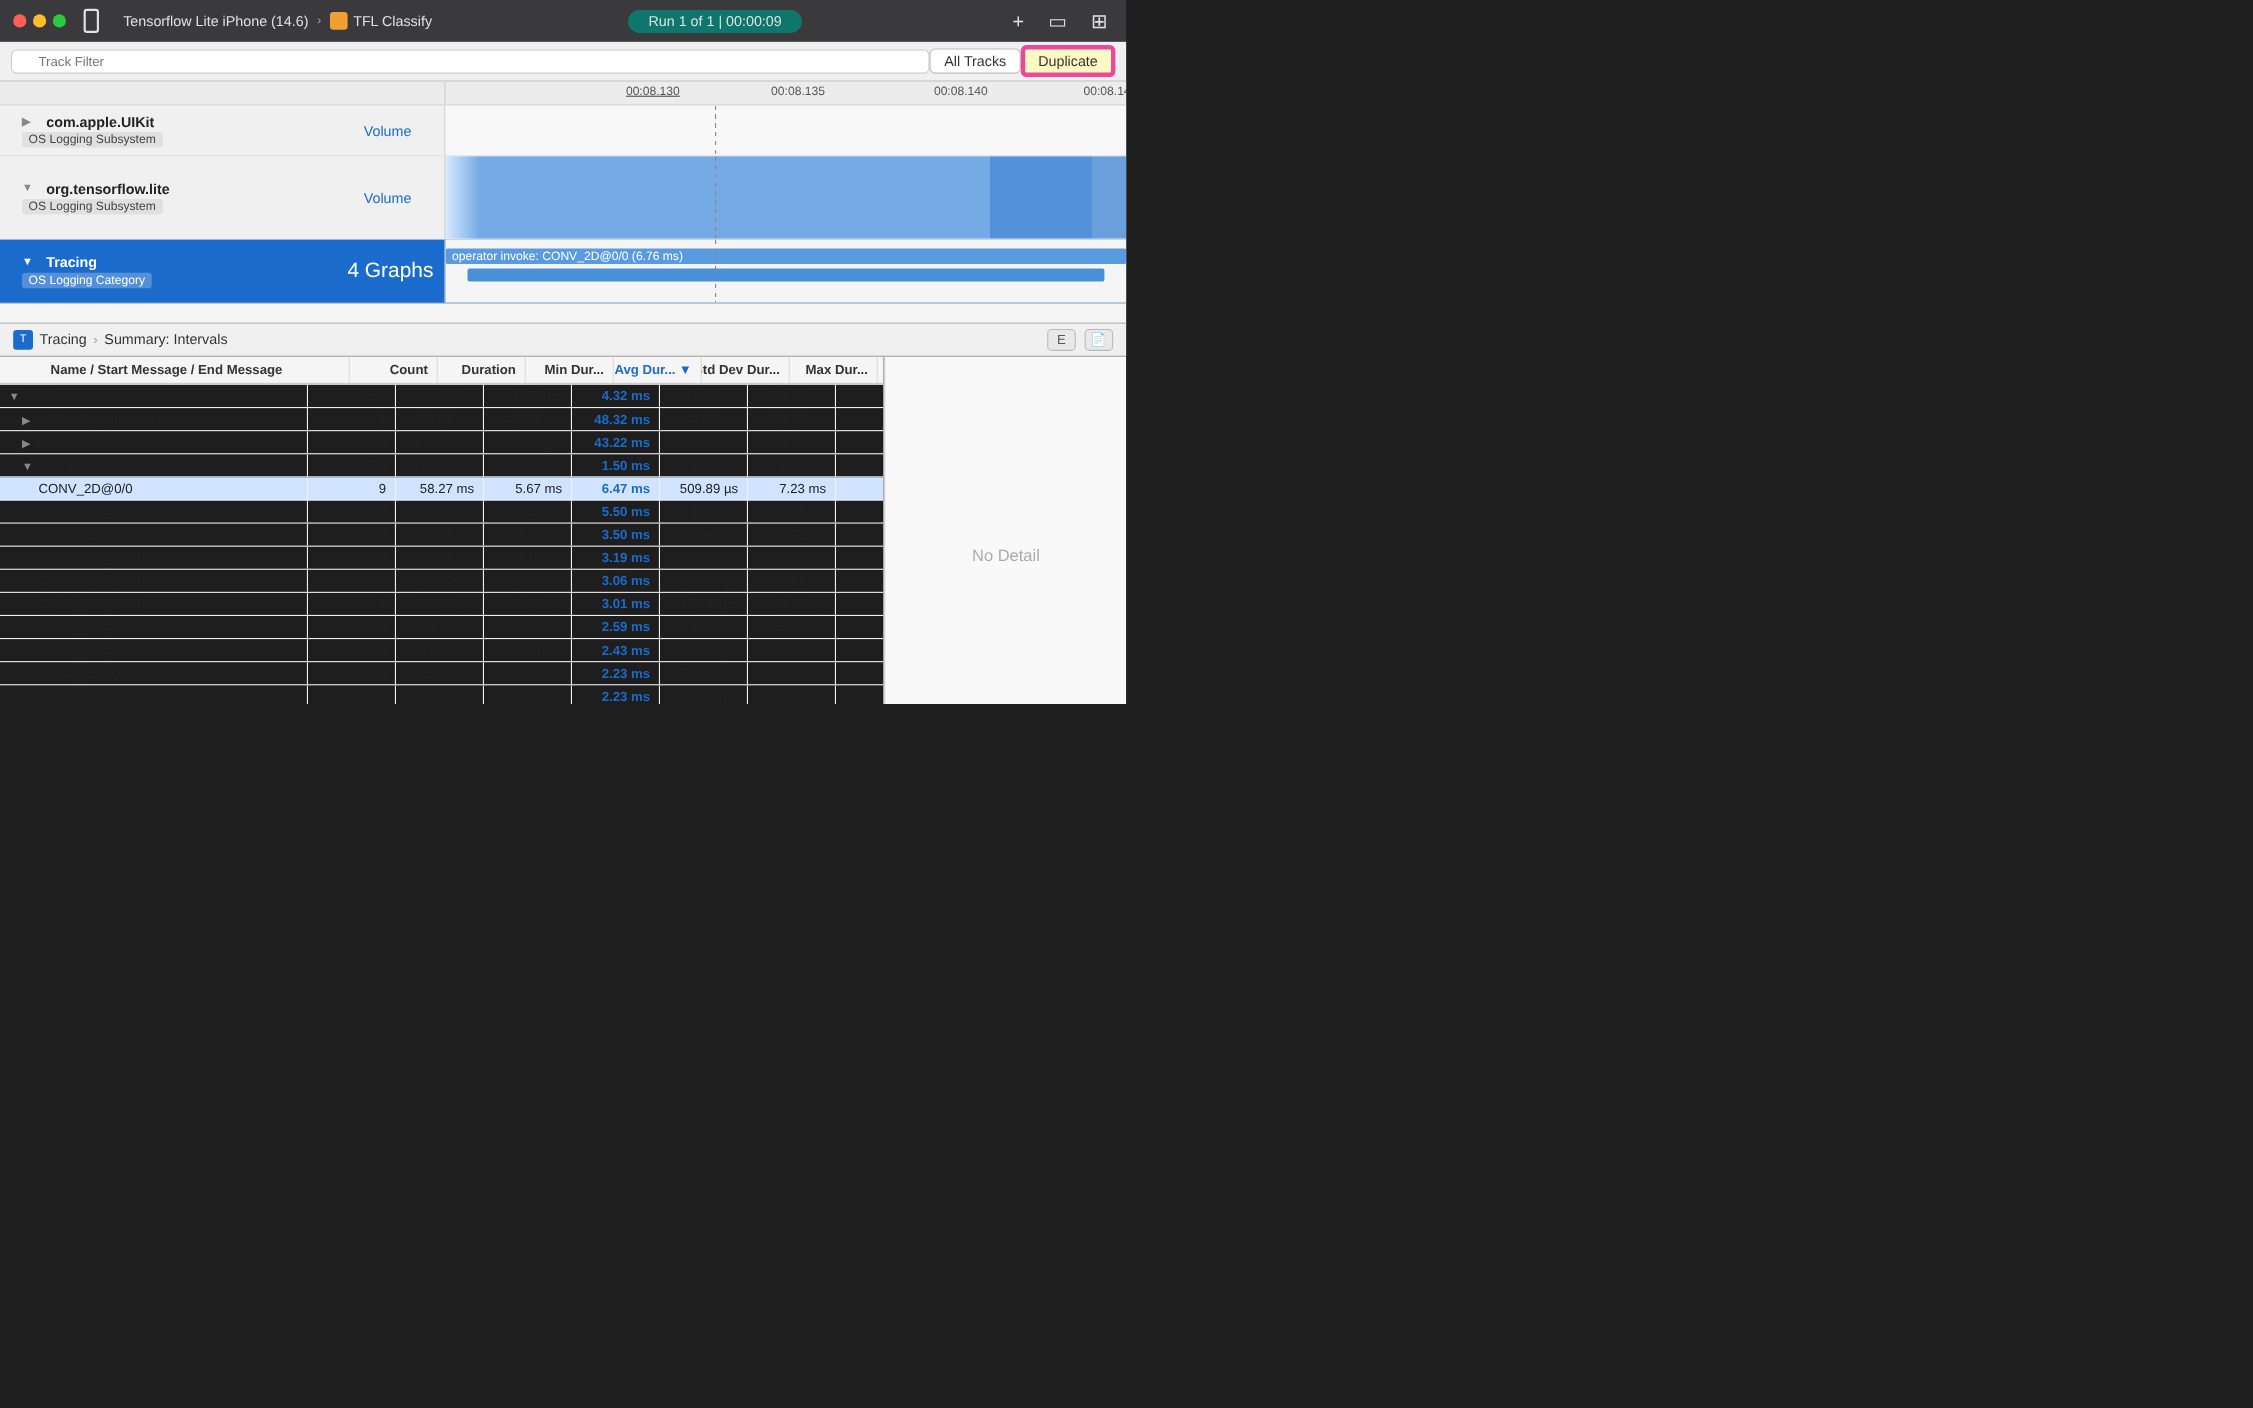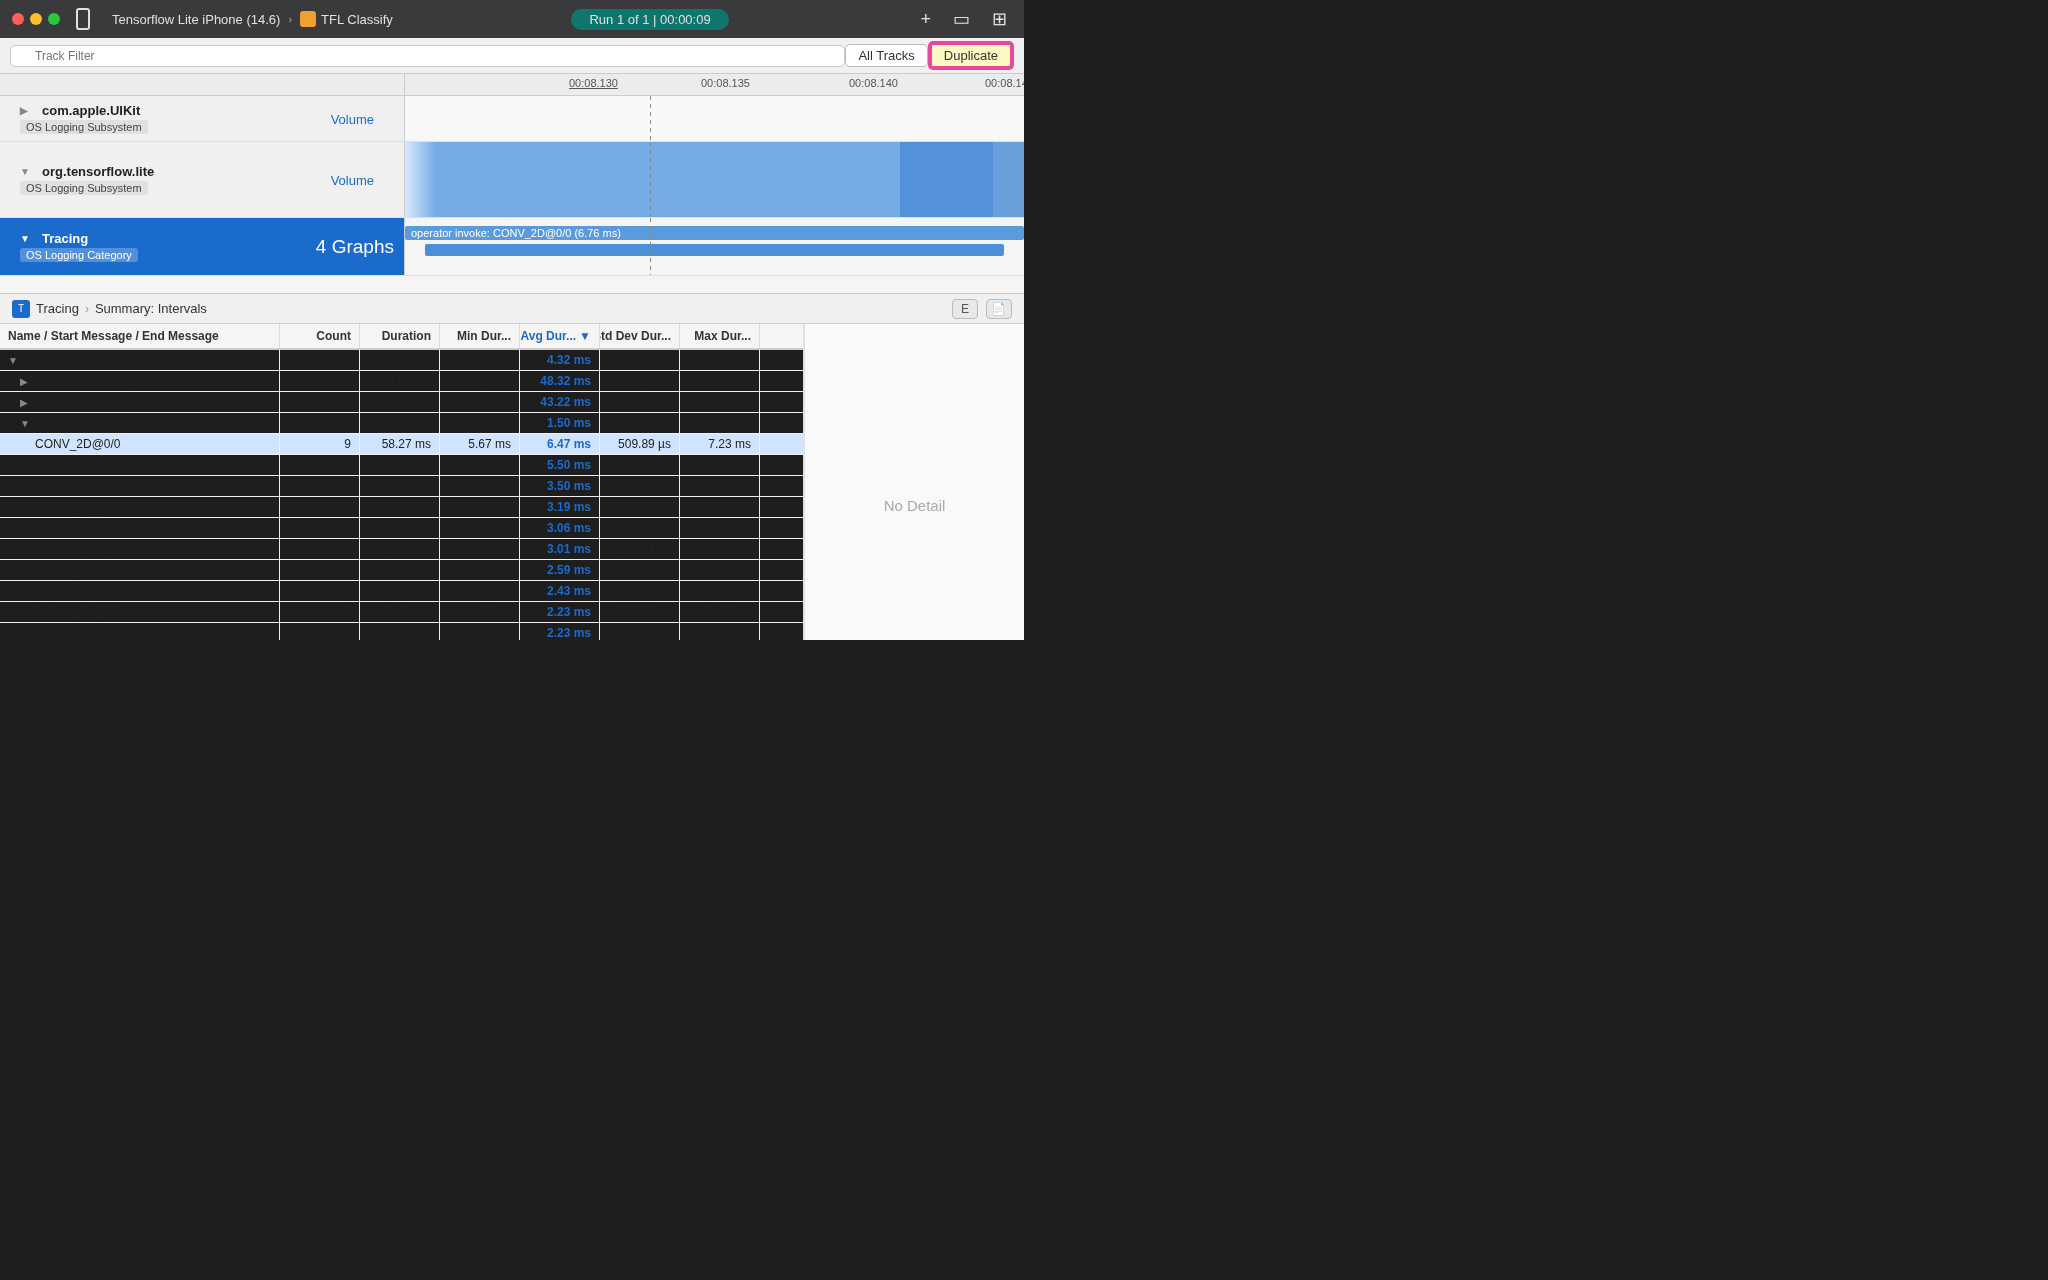--- a/index.html
+++ b/index.html
@@ -359,21 +359,21 @@
       color: #333;
       border-right: 1px solid #ddd;
       white-space: nowrap;
       overflow: hidden;
       text-overflow: ellipsis;
       display: flex;
       align-items: center;
       gap: 3px;
       cursor: pointer;
     }
-    .th.name-col { width: 280px; min-width: 280px; }
+    .th.name-col { width: 280px; min-width: 280px; margin-left: 38px; }
     .th.num-col { width: 80px; min-width: 80px; text-align: right; justify-content: flex-end; }
 
     .table-row {
       display: flex;
       border-bottom: 1px solid #f0f0f0;
       align-items: center;
     }
     .table-row.selected { background: #d0e4ff; }
     .td {
       padding: 3px 8px;

